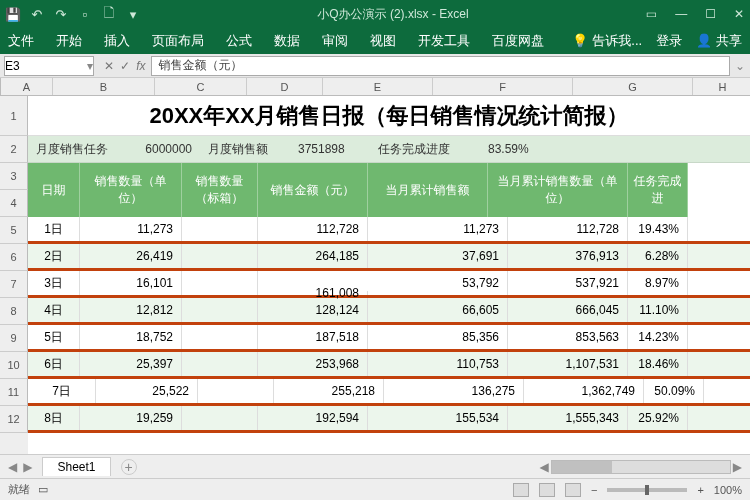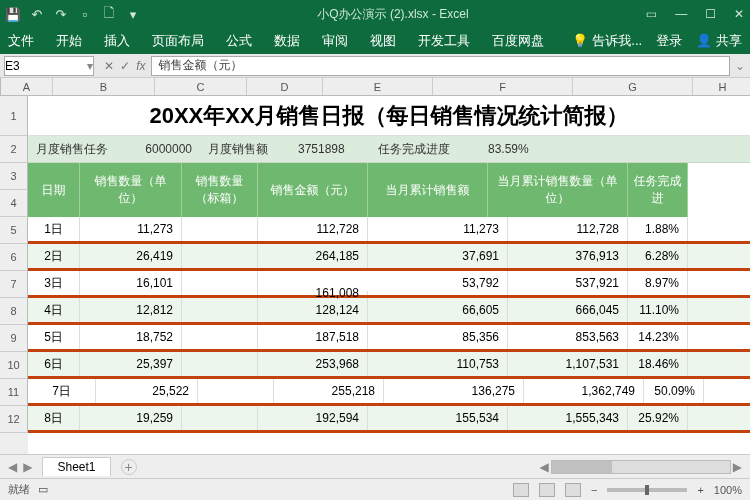--- a/index.html
+++ b/index.html
@@ -150,21 +150,21 @@
           <div class="hc" style="width: 60px;">任务完成进</div>
         </div>
       <div id="drows">
           <div class="drow">
             <div class="dc ct" style="width: 52px;">1日</div>
             <div class="dc" style="width: 102px;">11,273</div>
             <div class="dc" style="width: 76px;"></div>
             <div class="dc" style="width: 110px;">112,728</div>
             <div class="dc" style="width: 140px;">11,273</div>
             <div class="dc" style="width: 120px;">112,728</div>
-            <div class="dc" style="width: 60px;">1.88%</div>
+            <div class="dc" style="width: 60px;">19.43%</div>
           </div>
           <div class="drow alt">
             <div class="dc ct" style="width: 52px;">2日</div>
             <div class="dc" style="width: 102px;">26,419</div>
             <div class="dc" style="width: 76px;"></div>
             <div class="dc" style="width: 110px;">264,185</div>
             <div class="dc" style="width: 140px;">37,691</div>
             <div class="dc" style="width: 120px;">376,913</div>
             <div class="dc" style="width: 60px;">6.28%</div>
           </div>

